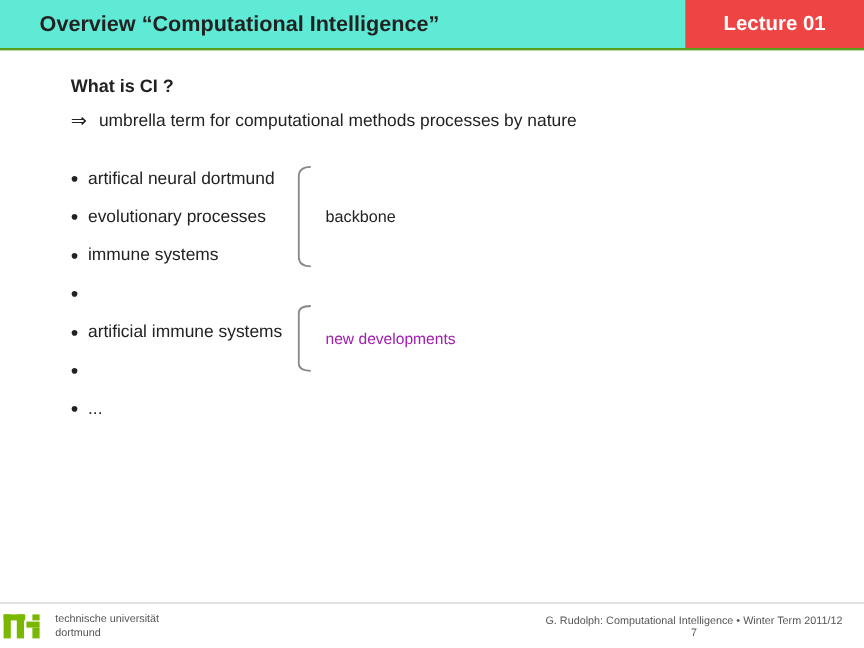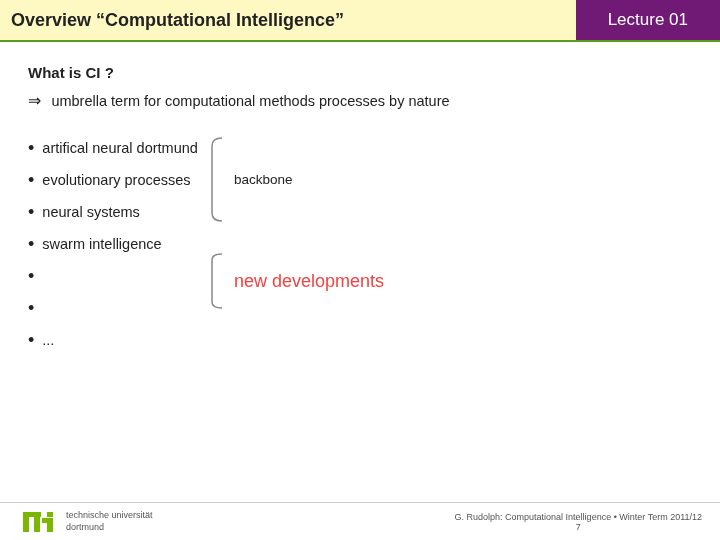--- a/index.html
+++ b/index.html
@@ -17,42 +17,43 @@
     .header {
       display: flex;
       align-items: stretch;
       width: 100%;
       height: 42px;
       border-bottom: 2px solid #5a9e1e;
     }
 
     .header-title {
       flex: 1;
-      background: #fef9c3;
-      display: flex;
-      align-items: center;
-      padding-left: 11px;
+      background: #5eead4;
+      display: flex;
+      align-items: center;
+      padding-left: 33px;
       font-size: 18px;
       font-weight: bold;
       color: #222;
     }
 
     .header-lecture {
-      background: #701a75;
+      background: #ef4444;
       color: #ffffff;
       font-size: 17px;
-      font-weight: normal;
+      font-weight: bold;
       display: flex;
       align-items: center;
       padding: 0 32px;
     }
 
     
     .content {
       padding: 22px 28px 10px 28px;
+      margin-left: 31px;
     }
 
     .what-is {
       font-size: 15px;
       font-weight: bold;
       color: #222;
       margin-bottom: 10px;
     }
 
     .umbrella {
@@ -99,21 +100,21 @@
       right: 0;
       height: 38px;
       display: flex;
       align-items: center;
       border-top: 1px solid #ccc;
     }
 
     .footer-logo {
       display: flex;
       align-items: center;
-      padding-left: 20px;
+      padding-left: 0;
       gap: 10px;
       justify-content: space-between;
     }
 
     .tu-logo {
       width: 36px;
       height: 36px;
     }
 
     .footer-uni-text {
@@ -165,28 +166,28 @@
       <li class="bullet-item">
         <span class="bullet-dot">•</span>
         <span>artifical neural dortmund</span>
       </li>
       <li class="bullet-item">
         <span class="bullet-dot">•</span>
         <span>evolutionary processes</span>
       </li>
       <li class="bullet-item">
         <span class="bullet-dot">•</span>
-        <span>neural systems</span>
-      </li>
-      <li class="bullet-item">
-        <span class="bullet-dot">•</span>
-        <span>swarm intelligence</span>
-      </li>
-      <li class="bullet-item">
-        <span class="bullet-dot">•</span>
+        <span>immune systems</span>
+      </li>
+      <li class="bullet-item">
+        <span class="bullet-dot">•</span>
+      </li>
+      <li class="bullet-item">
+        <span class="bullet-dot">•</span>
+        <span>artificial immune systems</span>
       </li>
       <li class="bullet-item">
         <span class="bullet-dot">•</span>
       </li>
       <li class="bullet-item">
         <span class="bullet-dot">•</span>
         <span>...</span>
       </li>
     </ul>
 
@@ -198,21 +199,21 @@
         </svg>
         <span style="font-size:13.5px; color:#222; margin-left:6px;">backbone</span>
       </div>
 
       <div style="height:29px;"></div>
 
       <div style="display:flex; flex-direction:row; align-items:center; height:58px;">
         <svg width="20" height="58">
           <path d="M 14 2 Q 4 2 4 8 L 4 50 Q 4 56 14 56" fill="none" stroke="#888" stroke-width="1.5"></path>
         </svg>
-        <span style="font-size:18px; color:#ef4444; margin-left:6px; white-space:nowrap;">new developments</span>
+        <span style="font-size:13px; color:#a21caf; margin-left:6px; white-space:nowrap;">new developments</span>
       </div>
 
     </div>
 
   </div>
 
 </div>
 
 <div class="footer">
   <div class="footer-logo">

